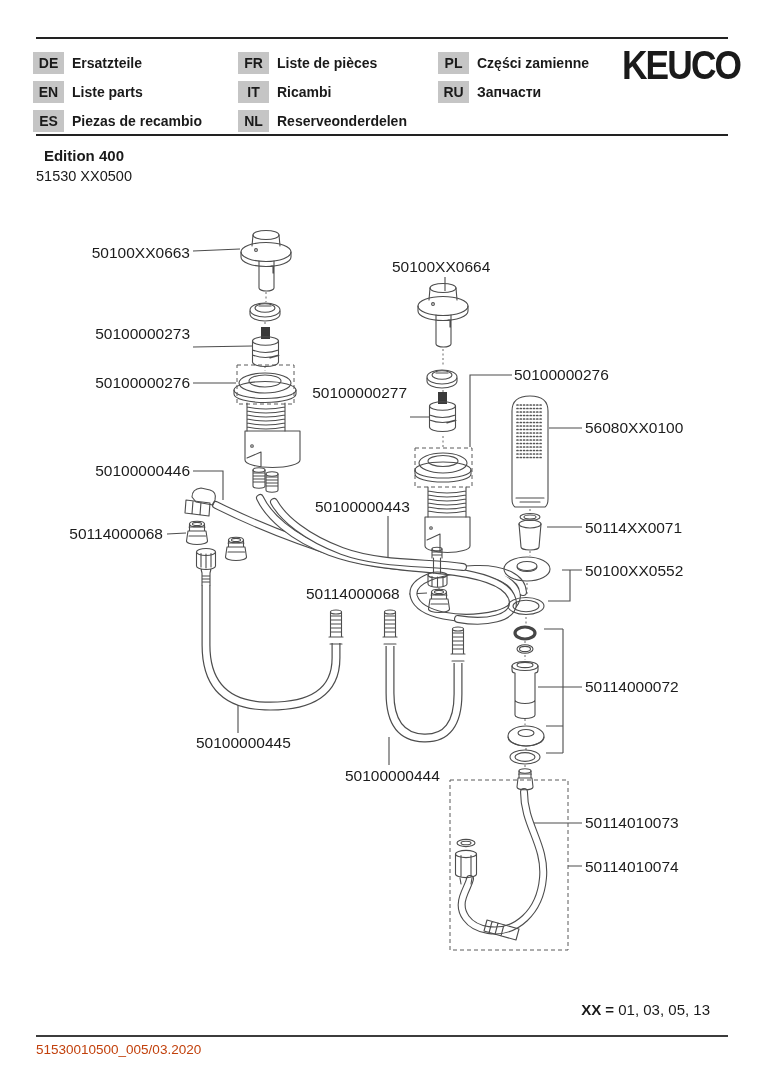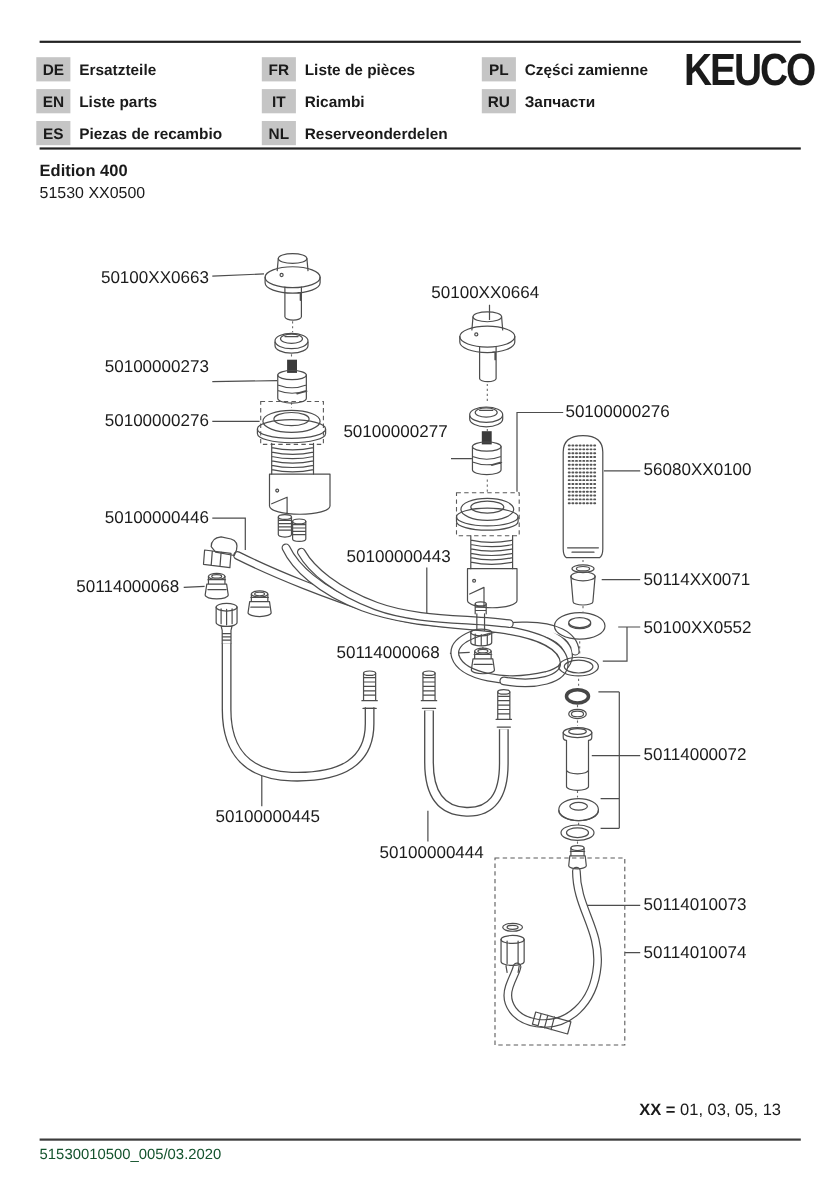--- a/index.html
+++ b/index.html
@@ -9,30 +9,30 @@
   
   .lang-table{position:absolute;left:33px;top:48px;display:flex;}
   .lang-col{display:flex;flex-direction:column;}
   .lang-col.c1{width:205px;} .lang-col.c2{width:200px;} .lang-col.c3{width:180px;}
   .lang-row{display:flex;align-items:center;height:29px;}
   .lang-badge{display:inline-flex;align-items:center;justify-content:center;
     width:31px;height:22px;background:#c5c5c5;font-size:14px;font-weight:bold;flex:0 0 auto;}
   .lang-label{margin-left:8px;font-size:14px;font-weight:bold;white-space:nowrap;}
   .brand{position:absolute;top:42px;right:24px;font-size:38px;font-weight:700;
     letter-spacing:-2px;transform:scale(0.93,1.08);transform-origin:top right;}
-  .title-block{position:absolute;left:36px;top:146px;}
+  .title-block{position:absolute;left:36px;top:146px;text-align:center;}
   .title-series{font-size:15px;font-weight:bold;line-height:20px;}
   .title-model{font-size:14.5px;line-height:21px;}
   
   .part-label{position:absolute;font-size:15.5px;line-height:20px;white-space:nowrap;color:#1c1c1c;}
   .ra{text-align:right;}
   
   .variants{position:absolute;right:54px;top:1001px;font-size:15px;}
   .variants b{font-weight:bold;}
-  .footer-text{position:absolute;left:36px;top:1042px;font-size:13.5px;color:#14532d;}
+  .footer-text{position:absolute;left:36px;top:1042px;font-size:13.5px;color:#c2410c;}
   
   svg{position:absolute;left:0;top:0;}
   .ln{fill:none;stroke:#4d4d4d;stroke-width:1.1;stroke-linecap:round;stroke-linejoin:round;}
   .ldr{fill:none;stroke:#4d4d4d;stroke-width:1.1;}
   .dsh{fill:none;stroke:#5a5a5a;stroke-width:1;stroke-dasharray:4 3;}
   .dot{fill:none;stroke:#6a6a6a;stroke-width:1;stroke-dasharray:2 2.5;}
   .dk{fill:#3a3a3a;stroke:none;}
   .hz-o{fill:none;stroke:#4d4d4d;stroke-width:8;stroke-linecap:round;}
   .hz-i{fill:none;stroke:#ffffff;stroke-width:5.8;stroke-linecap:round;}
   .hz-o2{fill:none;stroke:#4d4d4d;stroke-width:9;stroke-linecap:butt;}

